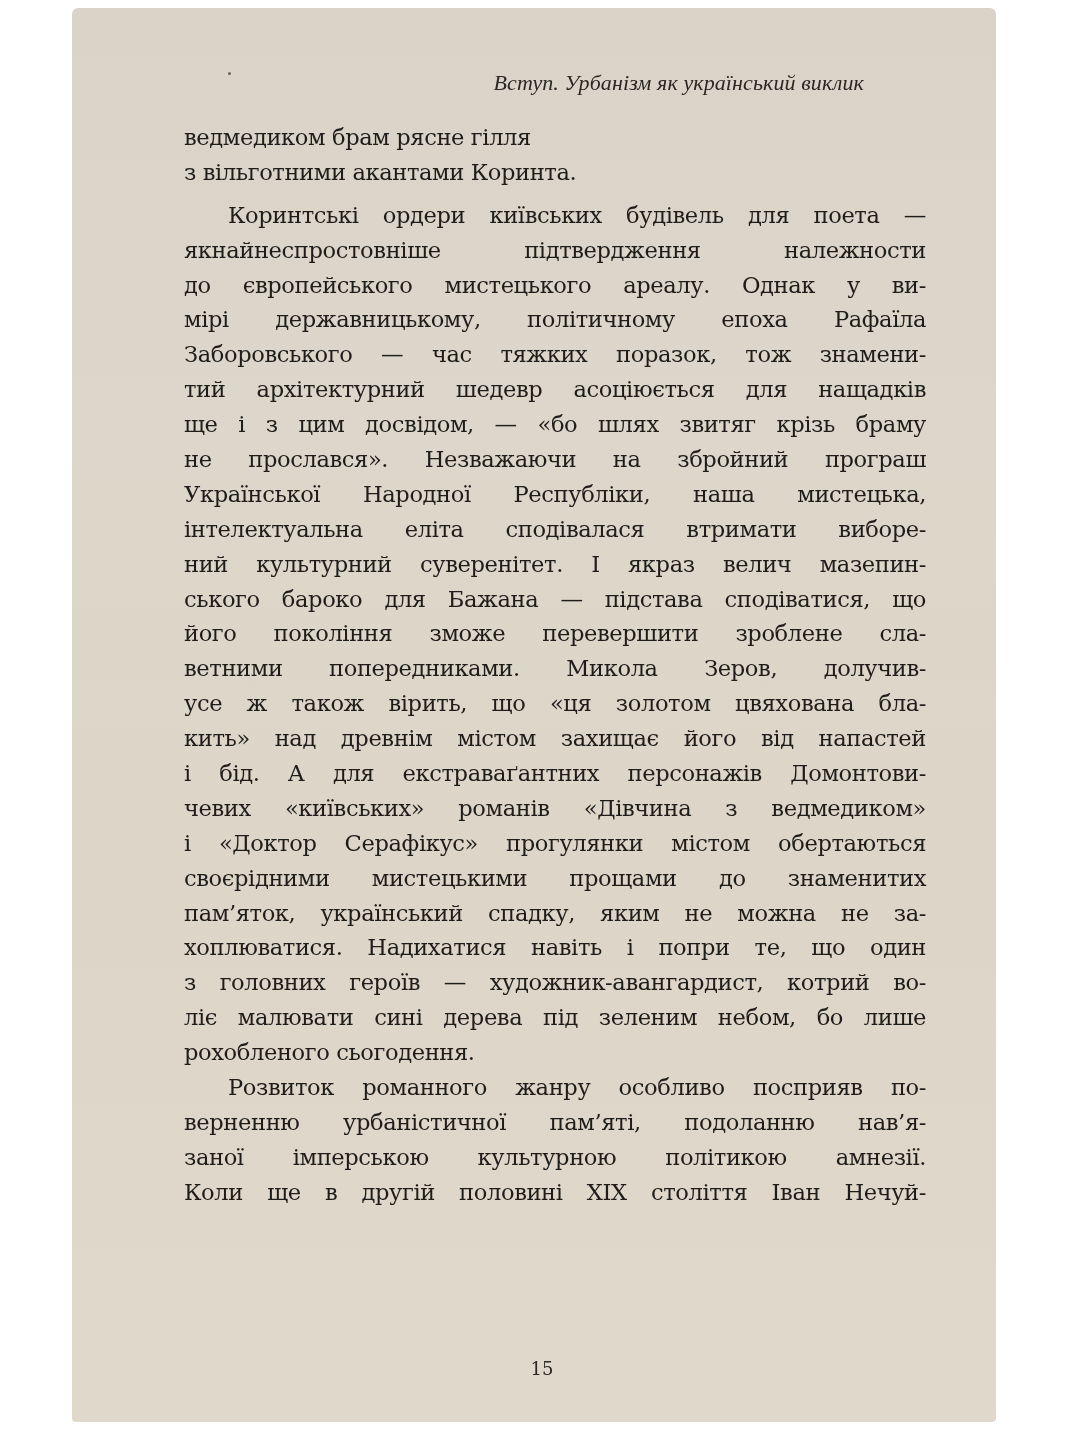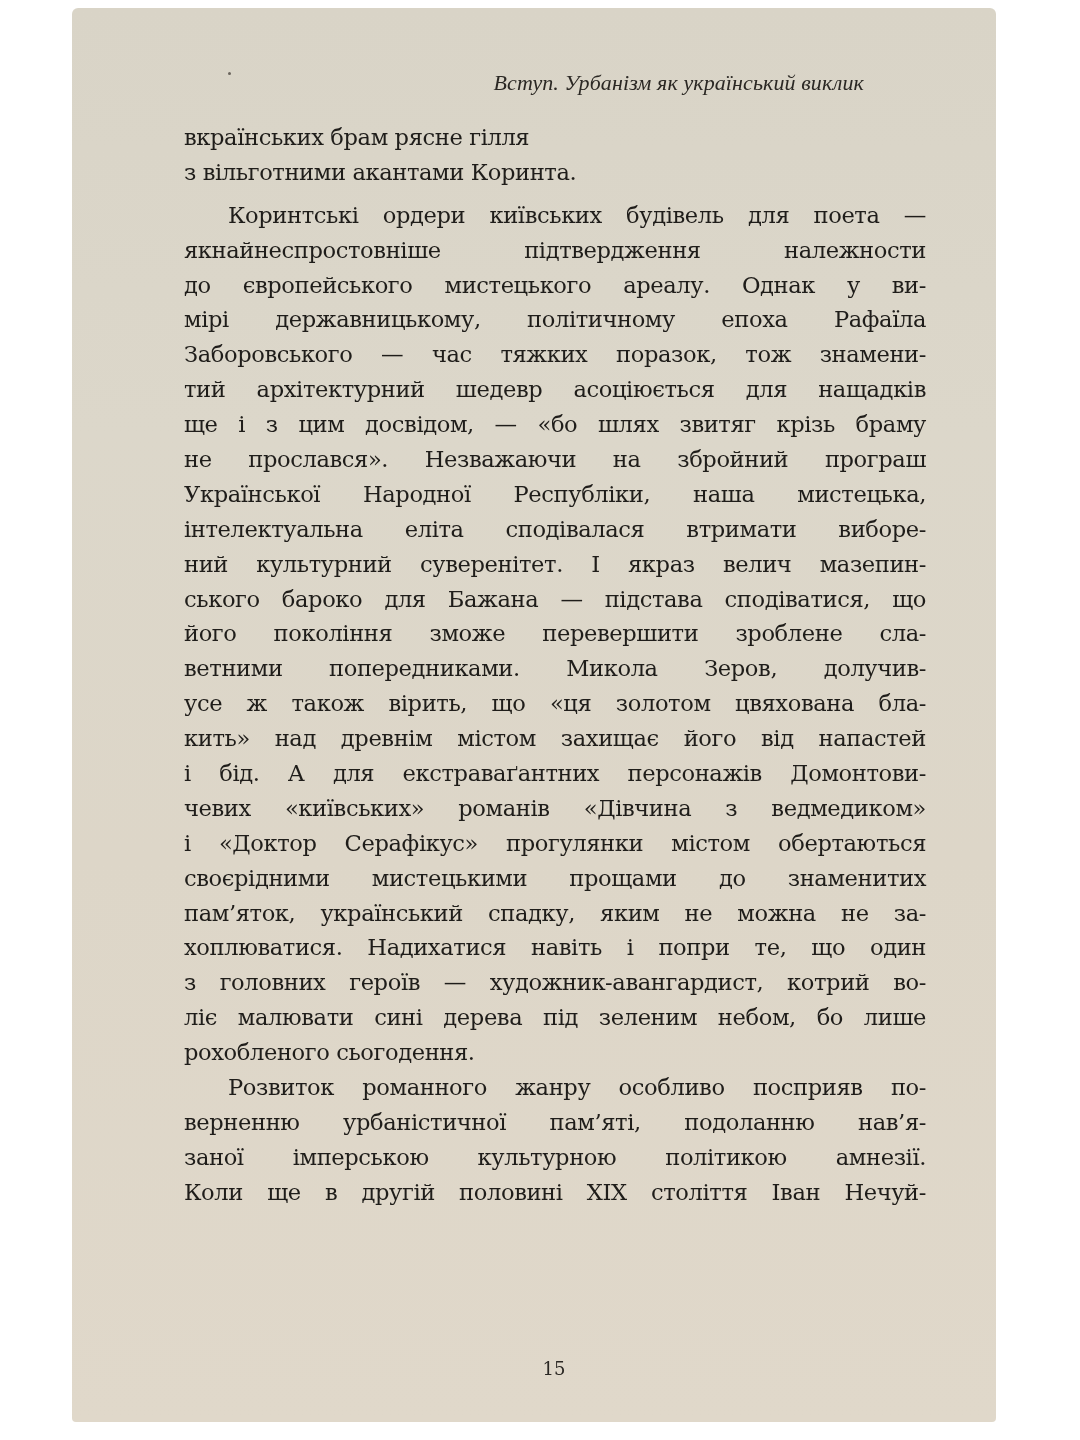--- a/index.html
+++ b/index.html
@@ -69,33 +69,33 @@
     }
     .page-number {
       position: absolute;
       top: 1350px;
       left: 0;
       width: 924px;
       text-align: center;
       font-family: "DejaVu Serif", "Liberation Serif", serif;
       font-size: 18px;
       color: #2a2723;
-      padding-left: 20px;
+      padding-left: 8px;
     }
   </style>
 </head>
 <body>
 
 <div class="page">
   <span class="head-dot"></span>
   <div class="running-head">Вступ. Урбанізм як український виклик</div>
 
   <div class="text-block">
     <div class="verse">
-      <div class="line">вкраїнських брам рясне гілля</div>
+      <div class="line">ведмедиком брам рясне гілля</div>
       <div class="line">з вільготними акантами Коринта.</div>
     </div>
     <div class="para-gap"></div>
 
     <div class="paragraph">
       <div class="line indent">Коринтські ордери київських будівель для поета —</div>
       <div class="line">якнайнеспростовніше підтвердження належности</div>
       <div class="line">до європейського мистецького ареалу. Однак у ви-</div>
       <div class="line">мірі державницькому, політичному епоха Рафаїла</div>
       <div class="line">Заборовського — час тяжких поразок, тож знамени-</div>

